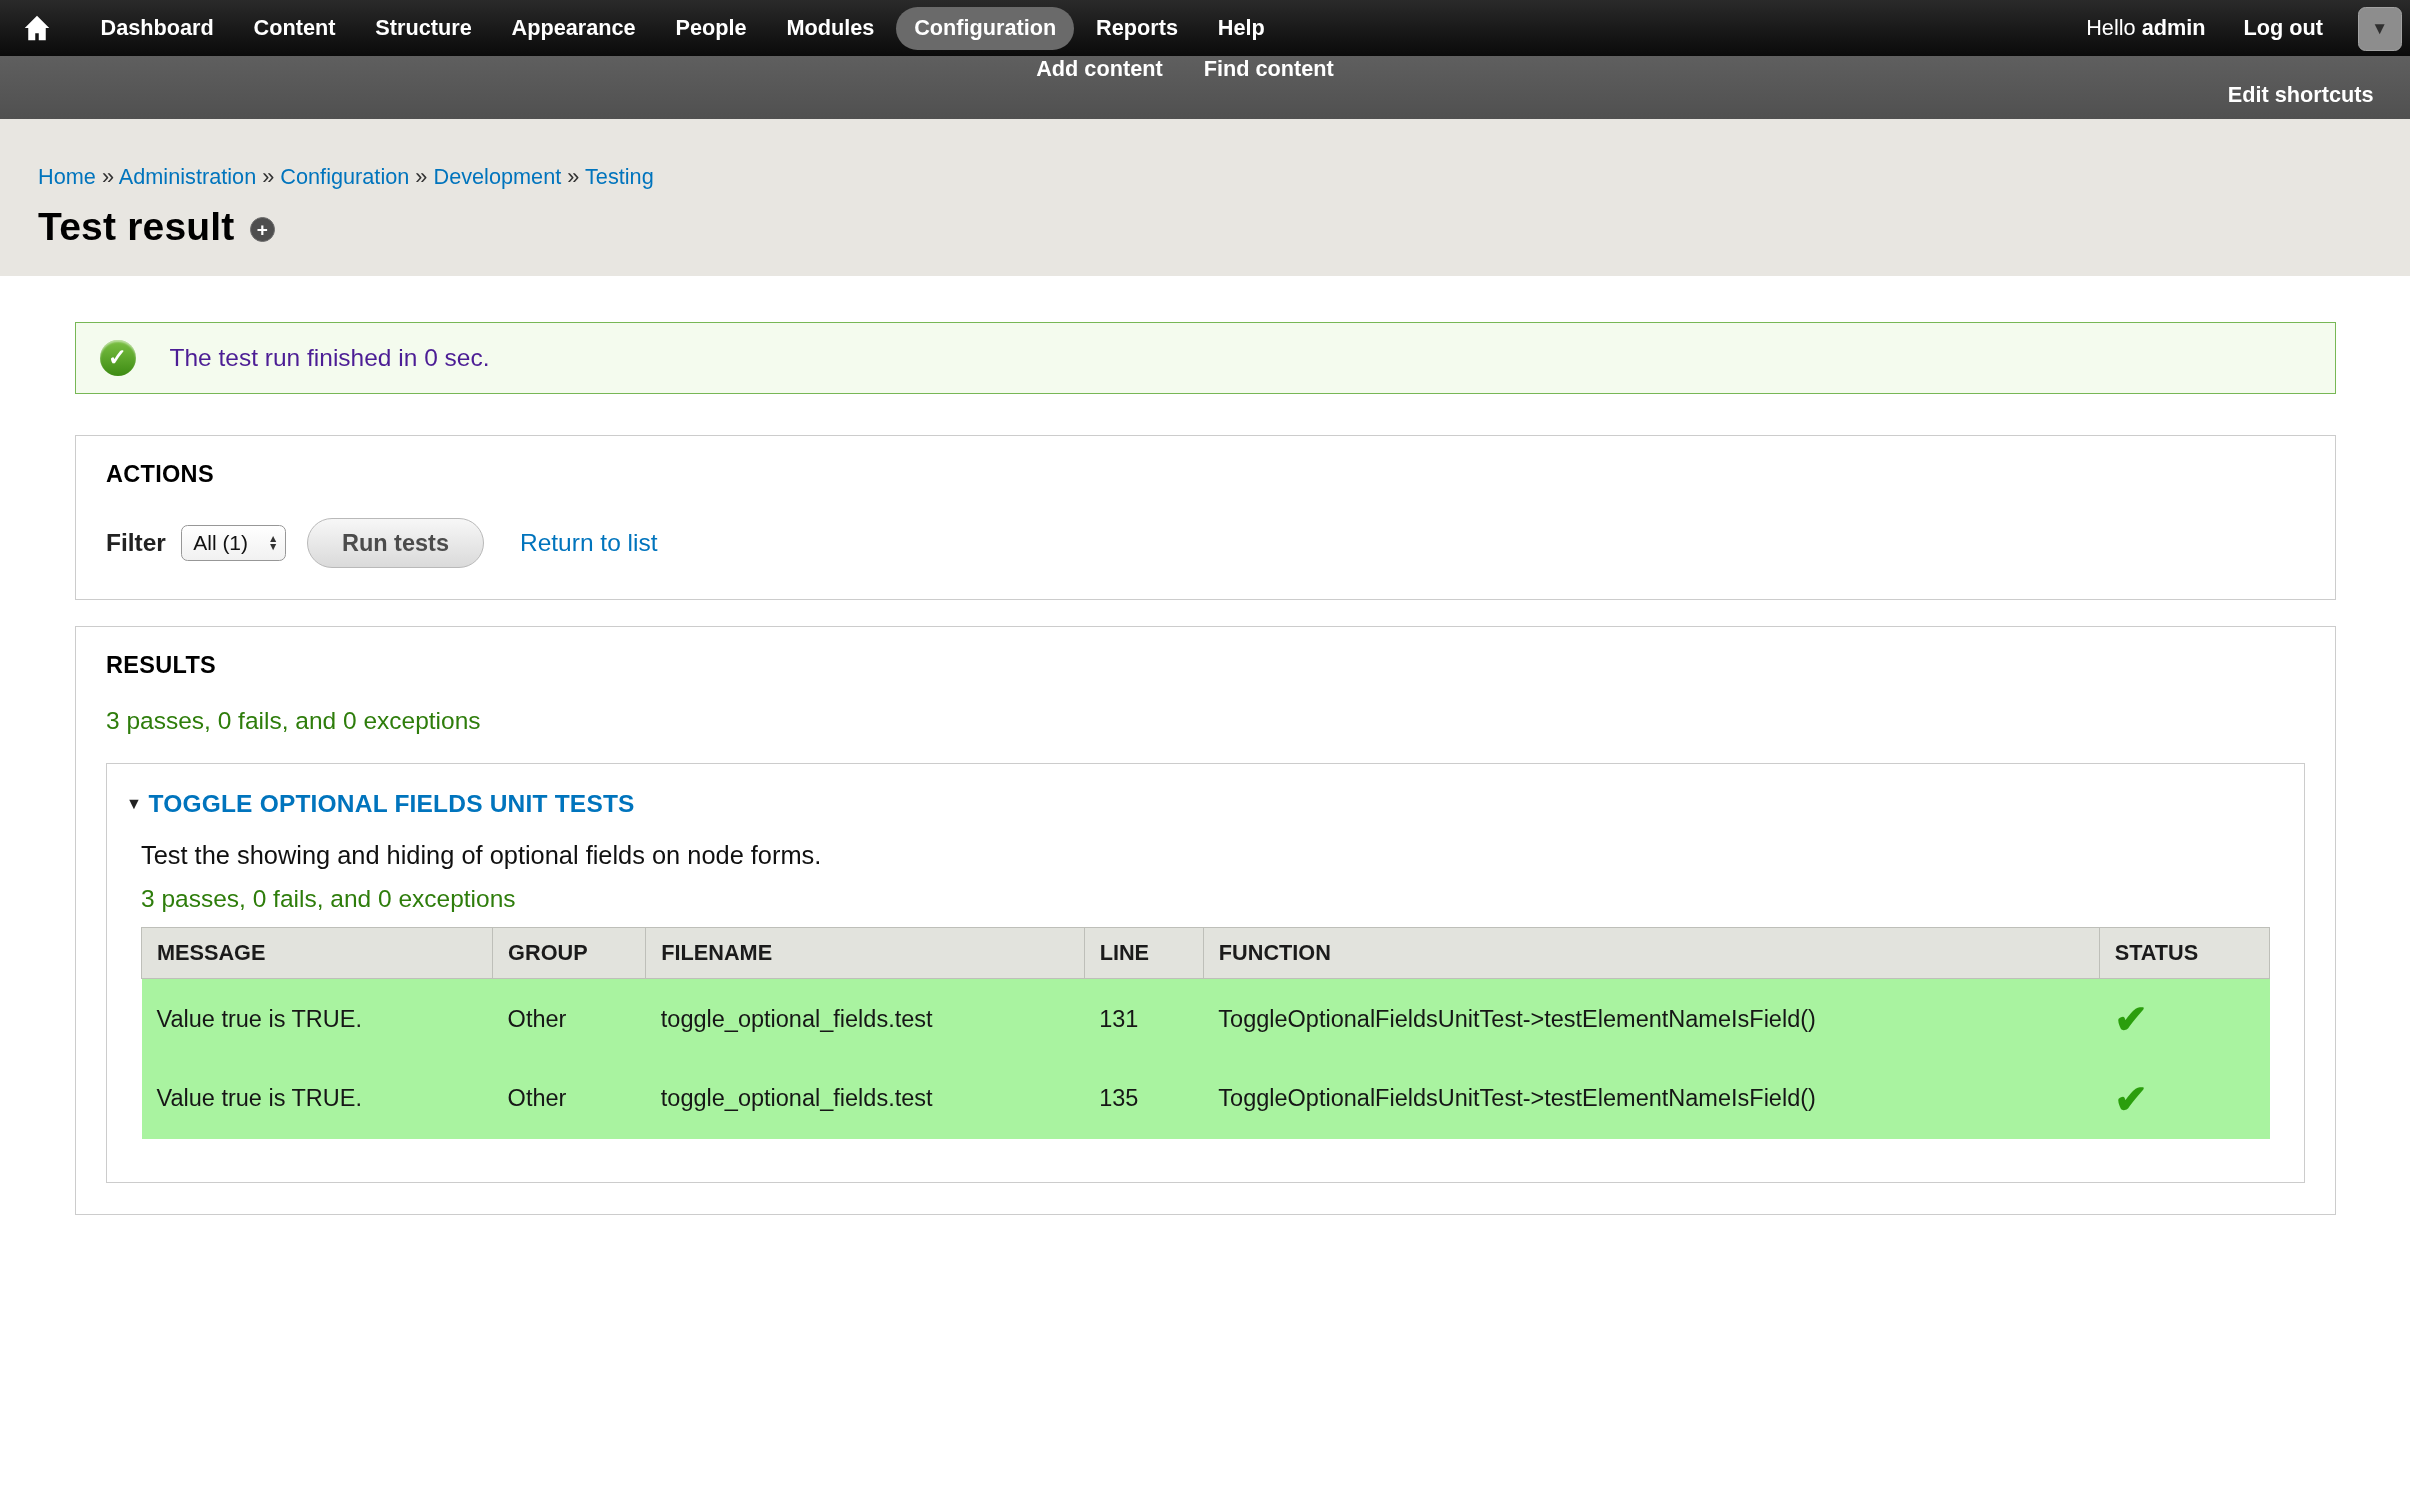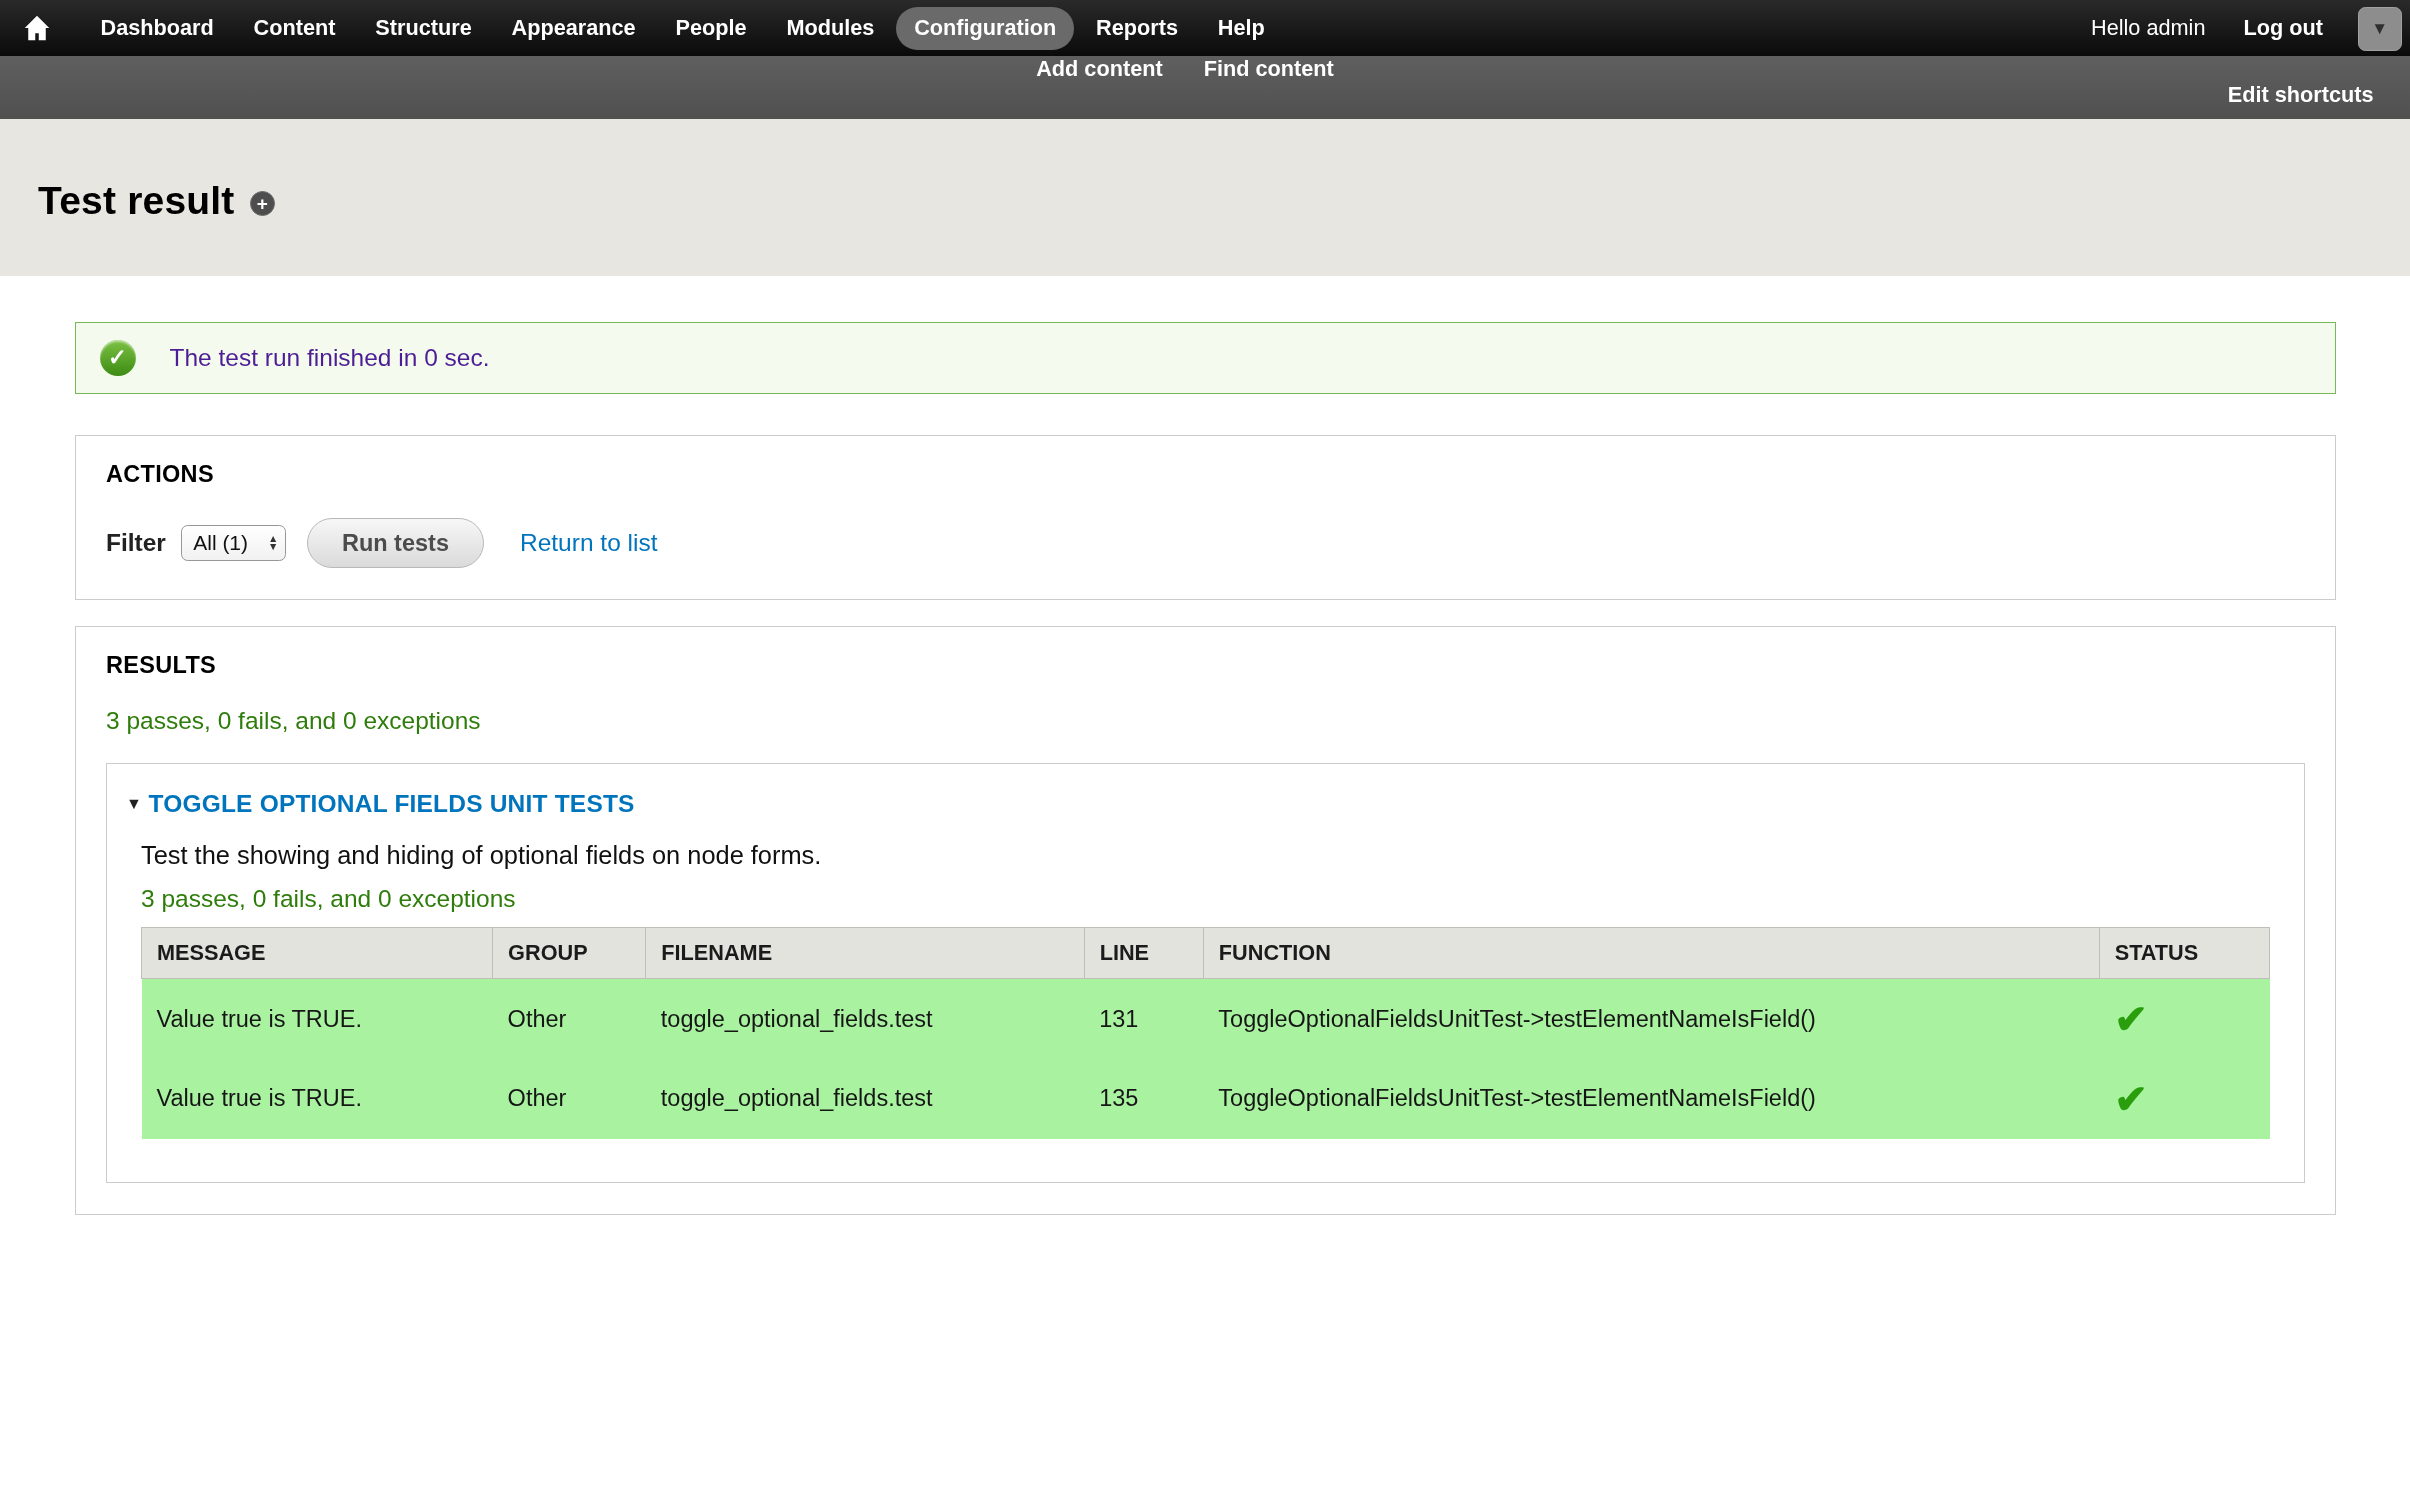--- a/index.html
+++ b/index.html
@@ -36,21 +36,21 @@
     white-space: nowrap;
   }
   .tb-item.active { background: #6a6a6a; }
   .tb-right {
     margin-left: auto;
     display: flex; align-items: center;
     font-size: 21.7px; color: #fff;
     padding-right: 73px;
   }
   .tb-greeting { font-weight: normal; margin-right: 38px; white-space: nowrap; }
-  .tb-greeting b { font-weight: normal; }
+  .tb-greeting b { font-weight: bold; }
   .tb-logout { color: #fff; font-weight: bold; text-decoration: none; cursor: pointer; white-space: nowrap; }
   .tb-toggle {
     position: absolute; right: 9.4px; top: 6.6px;
     width: 44px; height: 44px;
     background: #8d8d8d;
     border: 0.9px solid #a2a2a2;
     border-radius: 7.5px;
     display: flex; align-items: center; justify-content: center;
     cursor: pointer;
   }
@@ -218,20 +218,21 @@
 
 <div class="shortcut-bar">
   <div class="sc-list" style="display:flex;align-items:center;">
       <a class="sc-item">Add content</a>
       <a class="sc-item">Find content</a>
     </div>
   <a class="sc-edit">Edit shortcuts</a>
 </div>
 
 <div class="page-header">
+  <div class="breadcrumb"><a class="crumb">Home</a><span class="crumb-sep"> » </span><a class="crumb">Administration</a><span class="crumb-sep"> » </span><a class="crumb">Configuration</a><span class="crumb-sep"> » </span><a class="crumb">Development</a><span class="crumb-sep"> » </span><a class="crumb">Testing</a></div>
   <div class="title-row">
     <h1 class="page-title">Test result</h1>
     <span class="title-icon">+</span>
   </div>
 </div>
 
 <div class="main">
 
   <div class="status-message">
     <span class="status-icon">✓</span>

